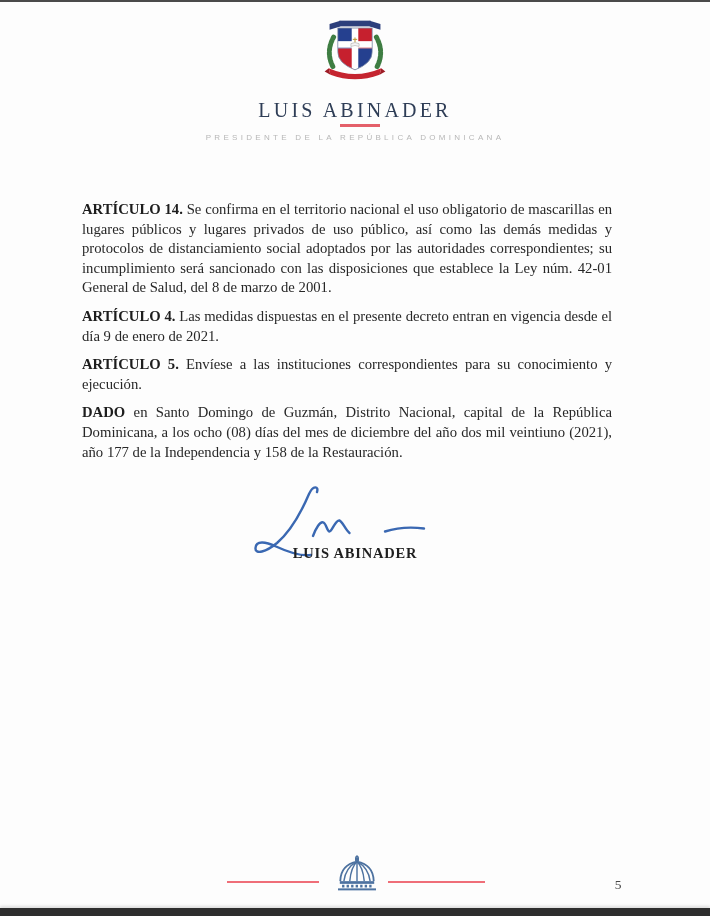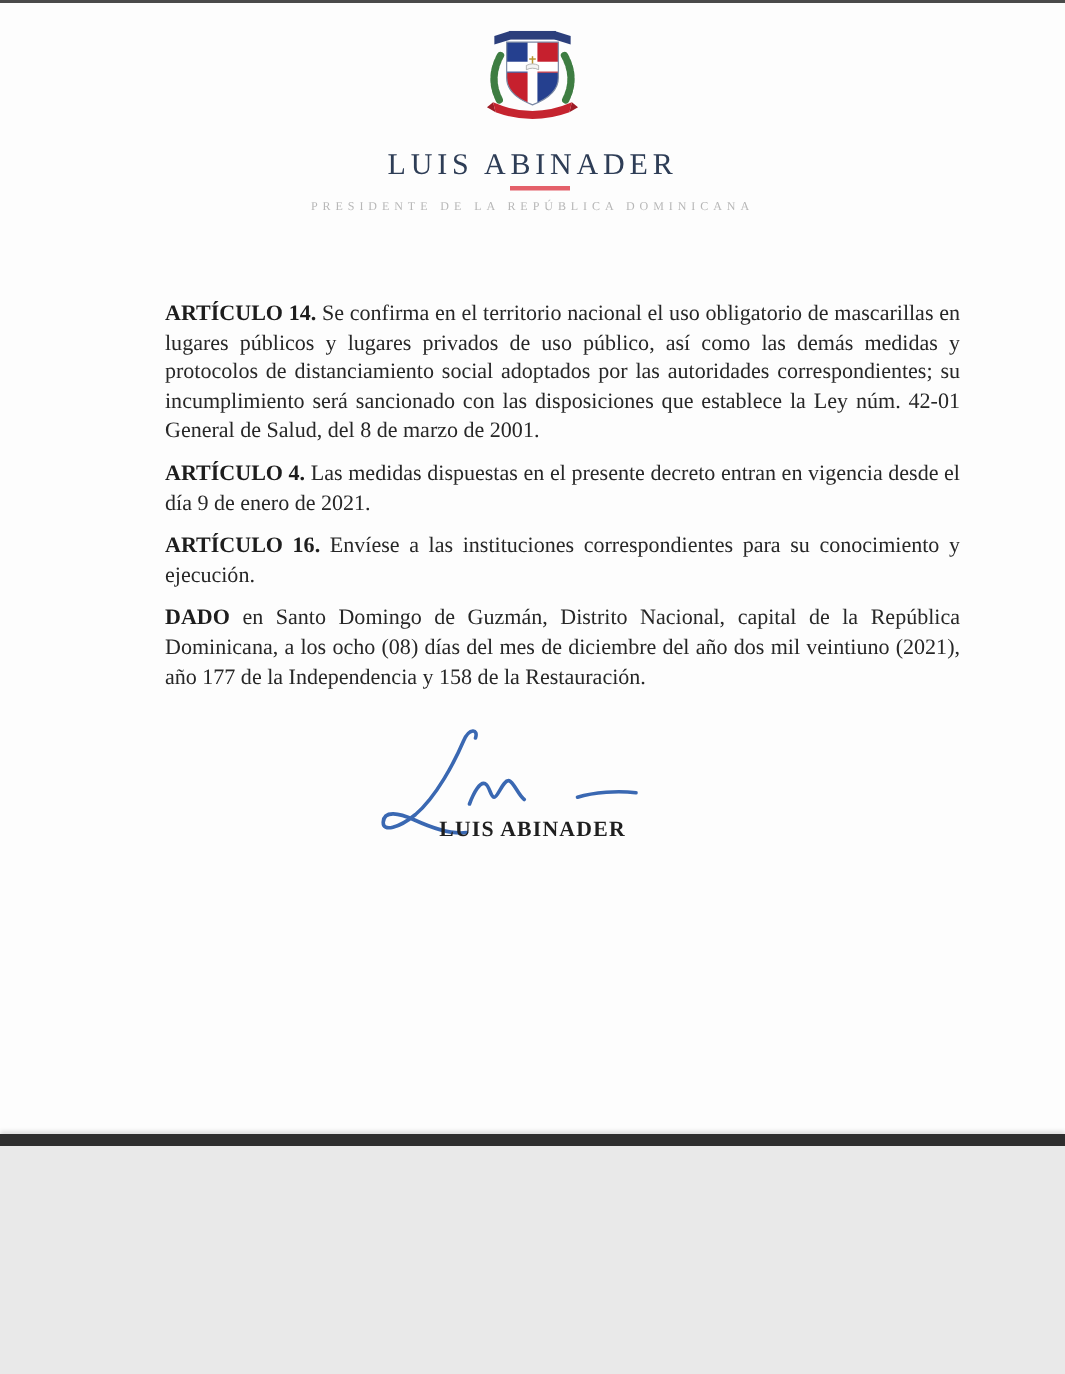--- a/index.html
+++ b/index.html
@@ -1,40 +1,40 @@
 <!DOCTYPE html>
 <html><head>
 <meta charset="utf-8">
 <style>
   html,body { margin:0; padding:0; background:#e9e9e9; }
   .page {
-    position:relative; width:710px; height:764px; margin:0 auto;
+    position:relative; width:710px; height:916px; margin:0 auto;
     background:#fdfdfd; overflow:hidden;
     font-family:"Liberation Serif", serif;
   }
   .top-edge   { position:absolute; top:0; left:0; width:710px; height:2px; background:#4a4a4a; }
   .bottom-edge{ position:absolute; bottom:0; left:0; width:710px; height:8px; background:#2e2e2e;
                 box-shadow:0 -2px 3px rgba(0,0,0,.12); }
 
   
   .coat { position:absolute; top:19px; left:318px; }
   .head-name {
     position:absolute; top:99px; left:0; width:710px; text-align:center;
     font-size:20px; letter-spacing:3.2px; color:#2e3d56; font-weight:400;
   }
   .head-rule { position:absolute; top:124px; left:340px; width:40px; height:2.5px; background:#e4606a; }
   .head-sub {
     position:absolute; top:133px; left:0; width:710px; text-align:center;
-    font-family:Liberation Serif, serif;
+    font-family:Liberation Sans, sans-serif;
     font-size:8px; letter-spacing:3.3px; color:#b7b7b7;
   }
 
   
   .body-text {
-    position:absolute; top:200px; left:110px; width:530px;
+    position:absolute; top:200px; left:82px; width:530px;
     font-size:14.7px; line-height:19.6px; color:#272727; text-align:justify;
   }
   .para { margin:0 0 9px 0; }
   .para .plabel { font-weight:bold; color:#1d1d1d; }
   .para-dado { }
 
   
   .sig-svg { position:absolute; top:484px; left:253px; }
   .sig-name {
     position:absolute; top:545px; left:0; width:710px; text-align:center;
@@ -95,21 +95,21 @@
   <div class="body-text">
     <p class="para">
       <strong class="plabel">ARTÍCULO 14.</strong>
       <span>Se confirma en el territorio nacional el uso obligatorio de mascarillas en lugares públicos y lugares privados de uso público, así como las demás medidas y protocolos de distanciamiento social adoptados por las autoridades correspondientes; su incumplimiento será sancionado con las disposiciones que establece la Ley núm. 42-01 General de Salud, del 8 de marzo de 2001.</span>
     </p>
     <p class="para">
       <strong class="plabel">ARTÍCULO 4.</strong>
       <span>Las medidas dispuestas en el presente decreto entran en vigencia desde el día 9 de enero de 2021.</span>
     </p>
     <p class="para">
-      <strong class="plabel">ARTÍCULO 16.</strong>
+      <strong class="plabel">ARTÍCULO 5.</strong>
       <span>Envíese a las instituciones correspondientes para su conocimiento y ejecución.</span>
     </p>
     <p class="para para-dado">
       <strong class="plabel">DADO</strong>
       <span>en Santo Domingo de Guzmán, Distrito Nacional, capital de la República Dominicana, a los ocho (08) días del mes de diciembre del año dos mil veintiuno (2021), año 177 de la Independencia y 158 de la Restauración.</span>
     </p>
   </div>
 
   <div class="sig-svg">
     <svg viewBox="0 0 180 85" width="180" height="85" aria-hidden="true">

